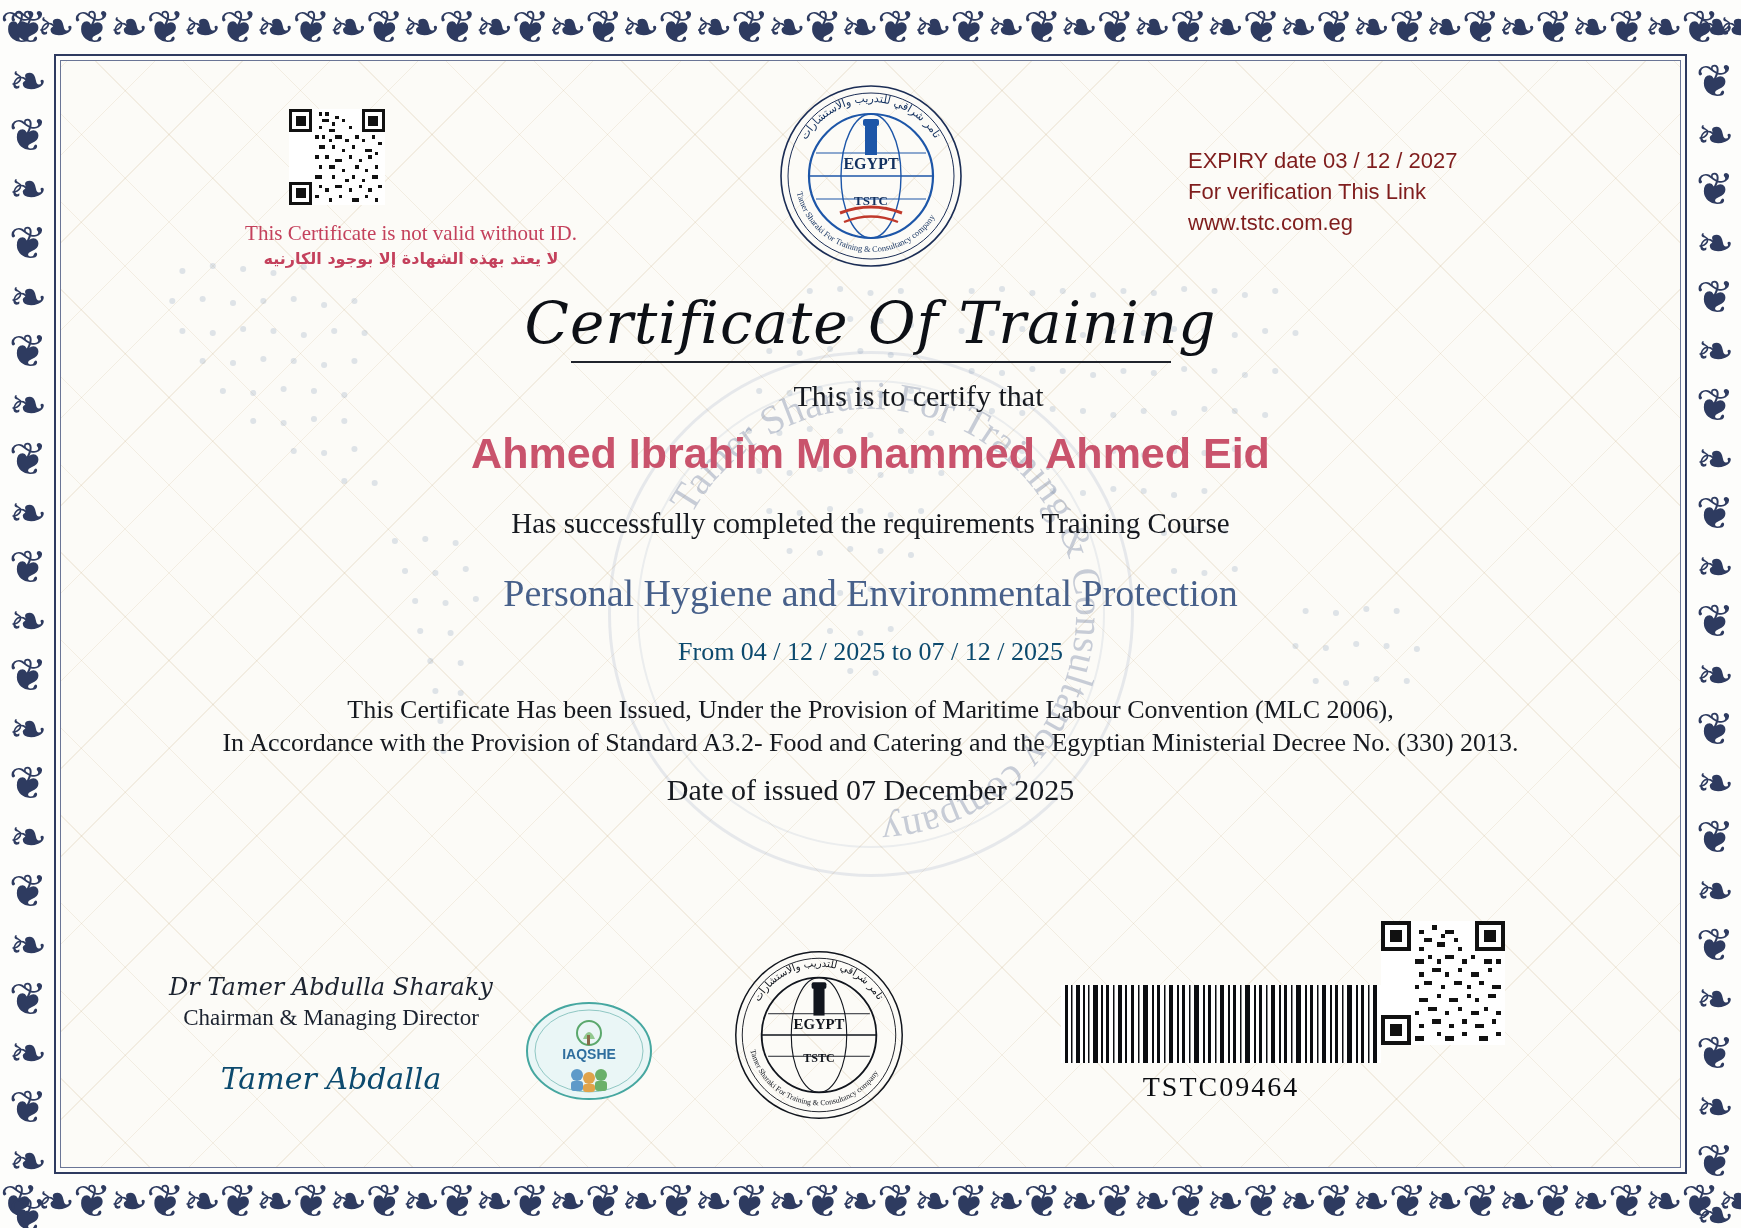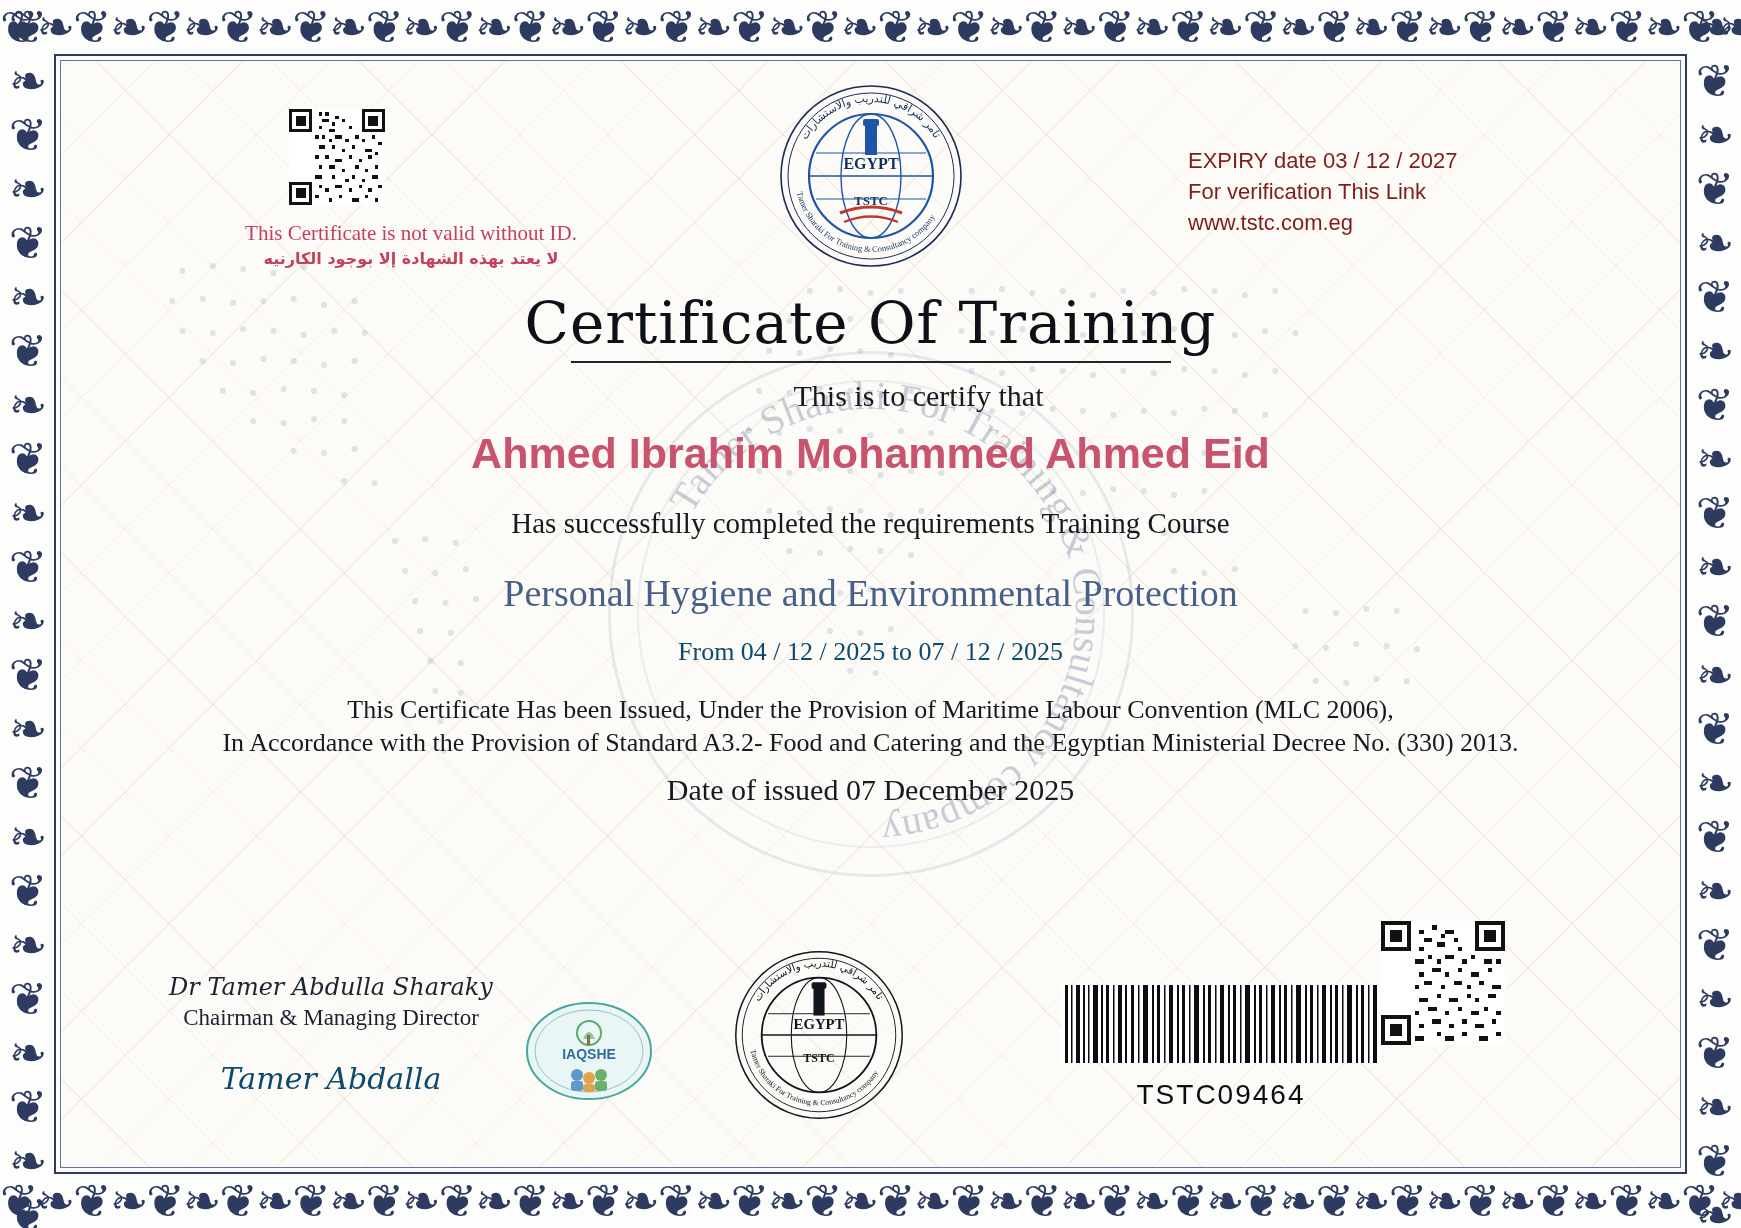--- a/index.html
+++ b/index.html
@@ -84,21 +84,21 @@
     position:absolute;right:62px;top:84px;text-align:left;width:430px;
     font-family:"Liberation Sans",sans-serif;
     font-size:22px;line-height:31px;color:#7f1d1d;
   }
 
   .logo-top{position:absolute;left:50%;top:22px;transform:translateX(-50%);}
 
   .title{
     position:absolute;left:50%;top:228px;transform:translateX(-50%);
     font-family:"DejaVu Serif",serif;
-    font-size:58px;color:#0d1016;
+    font-style:italic;font-size:58px;color:#0d1016;
     white-space:nowrap;letter-spacing:1px;
     padding-bottom:10px;
   }
   .title-rule{
     position:absolute;left:50%;top:300px;transform:translateX(-50%);
     width:600px;height:2px;background:#20242c;
   }
 
   .certify{
     position:absolute;left:50%;top:318px;transform:translateX(-50%);
@@ -139,22 +139,22 @@
   .sign-scribble{font-family:"DejaVu Serif",serif;font-style:italic;font-size:30px;color:#0c4a6e;margin-top:30px;}
 
   .iaqshe{position:absolute;left:462px;top:938px;}
   .logo-bottom{position:absolute;left:672px;top:888px;}
 
   .barcode{
     position:absolute;left:1000px;top:924px;width:320px;text-align:center;
   }
   .bars{height:78px;width:320px;}
   .barcode-num{
-    font-family:Liberation Sans, sans-serif;
-    font-size:28px;letter-spacing:2px;color:#0b0d11;margin-top:12px;
+    font-family:Liberation Serif, serif;
+    font-size:28px;letter-spacing:2px;color:#0b0d11;margin-top:4px;
   }
 </style>
 </head>
 <body>
 
 <div class="page">
 
   <div class="orn-band orn-top">❦❧❦❧❦❧❦❧❦❧❦❧❦❧❦❧❦❧❦❧❦❧❦❧❦❧❦❧❦❧❦❧❦❧❦❧❦❧❦❧❦❧❦❧❦❧❦❧❦❧❦❧❦❧❦❧❦❧❦❧</div>
   <div class="orn-band orn-bottom">❦❧❦❧❦❧❦❧❦❧❦❧❦❧❦❧❦❧❦❧❦❧❦❧❦❧❦❧❦❧❦❧❦❧❦❧❦❧❦❧❦❧❦❧❦❧❦❧❦❧❦❧❦❧❦❧❦❧❦❧</div>
   <div class="orn-band orn-left">

